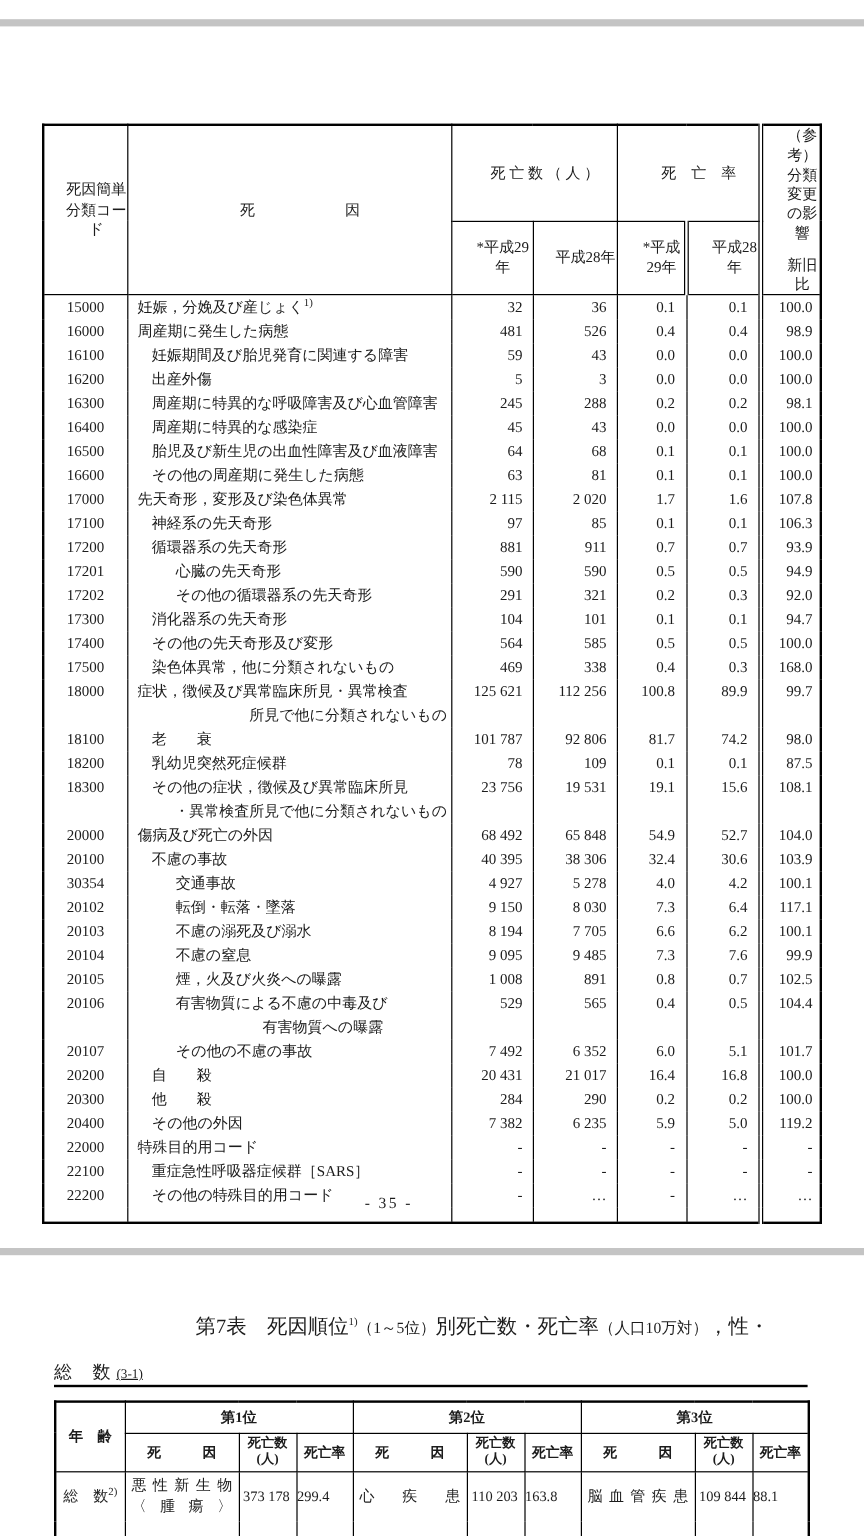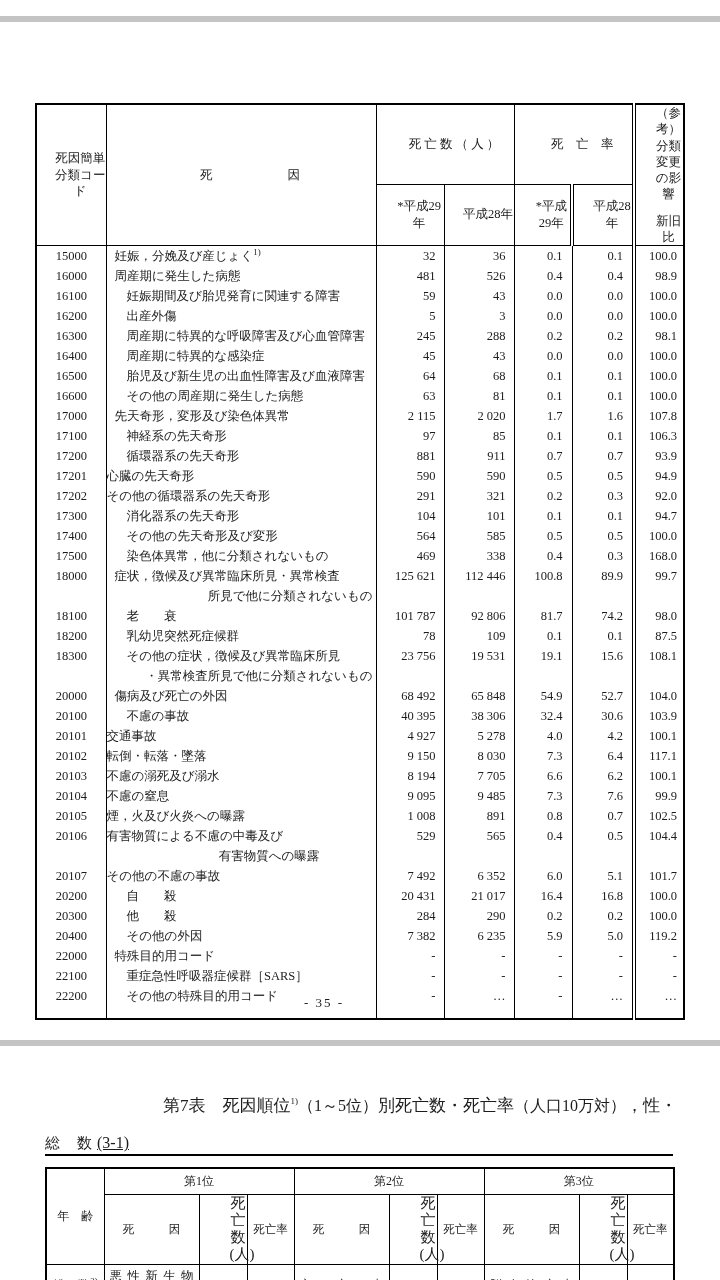--- a/index.html
+++ b/index.html
@@ -30,46 +30,46 @@
   .t1 tbody tr { height:20px; }
   .t1 tbody tr.tall { height:40px; }
   .t1 tfoot tr { height:13px; }
   .hdr2 { line-height:1.35; }
   .refcell div { line-height:1.3; }
   .refcell .refsub { margin-top:10px; }
   .code { text-align:center; }
   .cause { text-align:left; }
   .cause .l1.ind0 { padding-left:8px; }
   .cause .l1.ind1 { padding-left:20px; }
-  .cause .l1.ind2 { }
+  .cause .l1.ind2 { padding-left:40px; }
   .cause .l2.right { text-align:right; padding-right:3px; }
   .cause .l2.center { text-align:center; padding-left:56px; }
   .num   { text-align:right; padding-right:8px; }
   .rate  { text-align:right; padding-right:9px; }
   .ratio { text-align:right; padding-right:6px; }
   sup { font-size:9px; vertical-align:super; line-height:0; }
 
   .pageno { position:absolute; top:995px; left:0; width:648px; text-align:center; font-size:13px; letter-spacing:2px; }
 
   
   .t2-title { position:absolute; top:1094px; left:163px; font-size:17px; white-space:nowrap; }
-  .t2-title .small { font-size:16px; }
+  .t2-title .small { font-size:13px; }
   .t2-label { position:absolute; top:1134px; left:45px; width:628px; border-bottom:2px solid #000; padding-bottom:1px; }
   .t2-label .main { font-size:15px; letter-spacing:1px; }
-  .t2-label .sub  { font-size:16px;text-decoration:underline; }
+  .t2-label .sub  { font-size:11px;text-decoration:underline; }
   .t2 {
     position:absolute; left:45px; top:1167px; width:628px;
     table-layout:fixed; border:2px solid #000; font-size:12px;
   }
-  .t2 th { border:1px solid #000; font-weight:normal; text-align:center; vertical-align:middle; }
+  .t2 th { border:1px solid #000; font-weight:bold; text-align:center; vertical-align:middle; }
   .t2 thead tr.h1 { height:26px; }
   .t2 thead tr.h2 { height:32px; }
   .t2 tbody td { border-left:1px solid #000; border-right:1px solid #000; vertical-align:middle; }
   .t2 tbody tr { height:42px; }
-  .t2 .n-h { font-size:15px; line-height:1.15;padding-left:30px; }
+  .t2 .n-h { font-size:11px; line-height:1.15; }
   .t2 .r-h, .t2 .c-h { font-size:11.5px; }
   .t2 .cause2 { text-align:justify; text-align-last:justify; padding:0 5px; font-size:12.5px; }
   .t2 .num2  { text-align:right; padding-right:5px; }
   .t2 .rate2 { text-align:left; padding-right:5px; }
   .t2 .age   { text-align:center; font-size:12.5px; }
 </style>
 </head>
 <body>
 
 <div class="sep" id="sep-top"></div>
@@ -298,21 +298,21 @@
     <td class="rate">0.3</td>
     <td class="ratio">168.0</td>
   </tr>
       <tr class="tall">
     <td class="code">18000</td>
     <td class="cause">
       <div class="l1 ind0"><span>症状，徴候及び異常臨床所見・異常検査</span><sup></sup></div>
       <div class="l2 right">所見で他に分類されないもの</div>
     </td>
     <td class="num">125 621</td>
-    <td class="num">112 446</td>
+    <td class="num">112 256</td>
     <td class="rate">100.8</td>
     <td class="rate">89.9</td>
     <td class="ratio">99.7</td>
   </tr>
       <tr>
     <td class="code">18100</td>
     <td class="cause">
       <div class="l1 ind1"><span>老　　衰</span><sup></sup></div>
 
     </td>
@@ -364,21 +364,21 @@
       <div class="l1 ind1"><span>不慮の事故</span><sup></sup></div>
 
     </td>
     <td class="num">40 395</td>
     <td class="num">38 306</td>
     <td class="rate">32.4</td>
     <td class="rate">30.6</td>
     <td class="ratio">103.9</td>
   </tr>
       <tr>
-    <td class="code">20101</td>
+    <td class="code">30354</td>
     <td class="cause">
       <div class="l1 ind2"><span>交通事故</span><sup></sup></div>
 
     </td>
     <td class="num">4 927</td>
     <td class="num">5 278</td>
     <td class="rate">4.0</td>
     <td class="rate">4.2</td>
     <td class="ratio">100.1</td>
   </tr>

